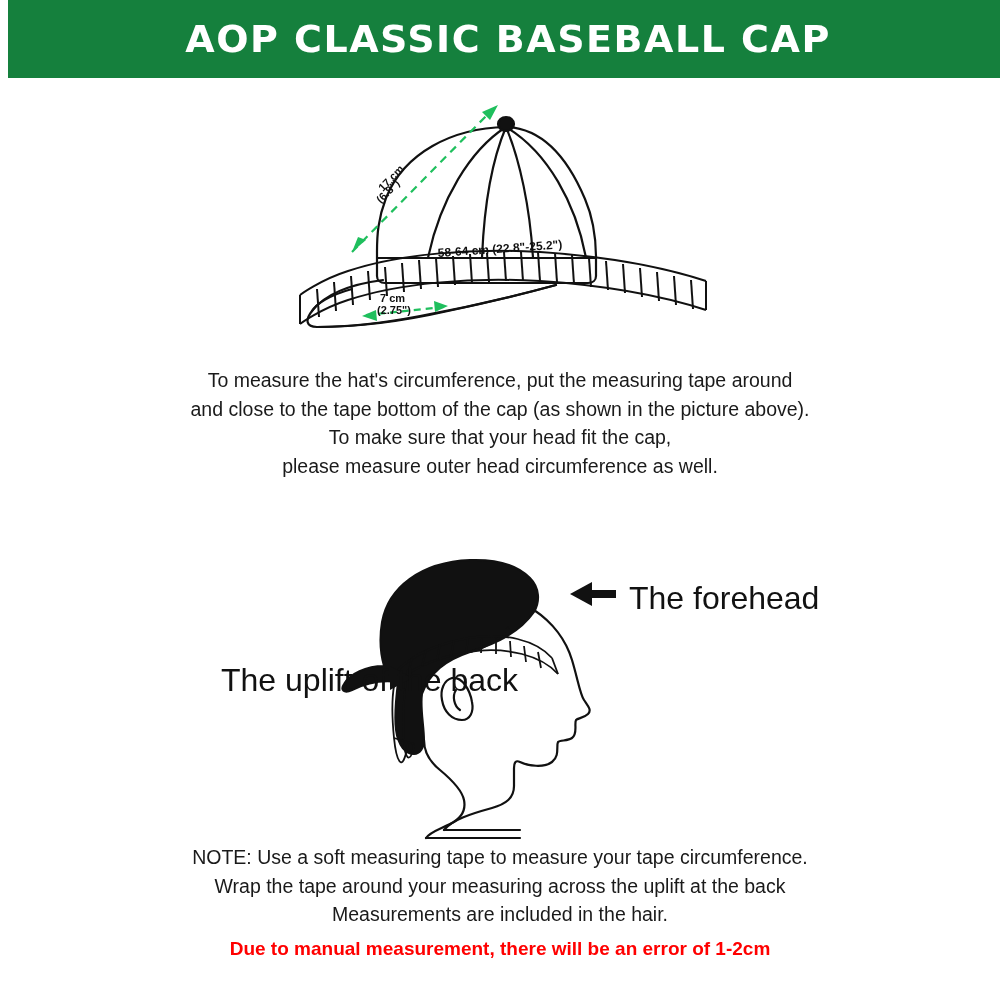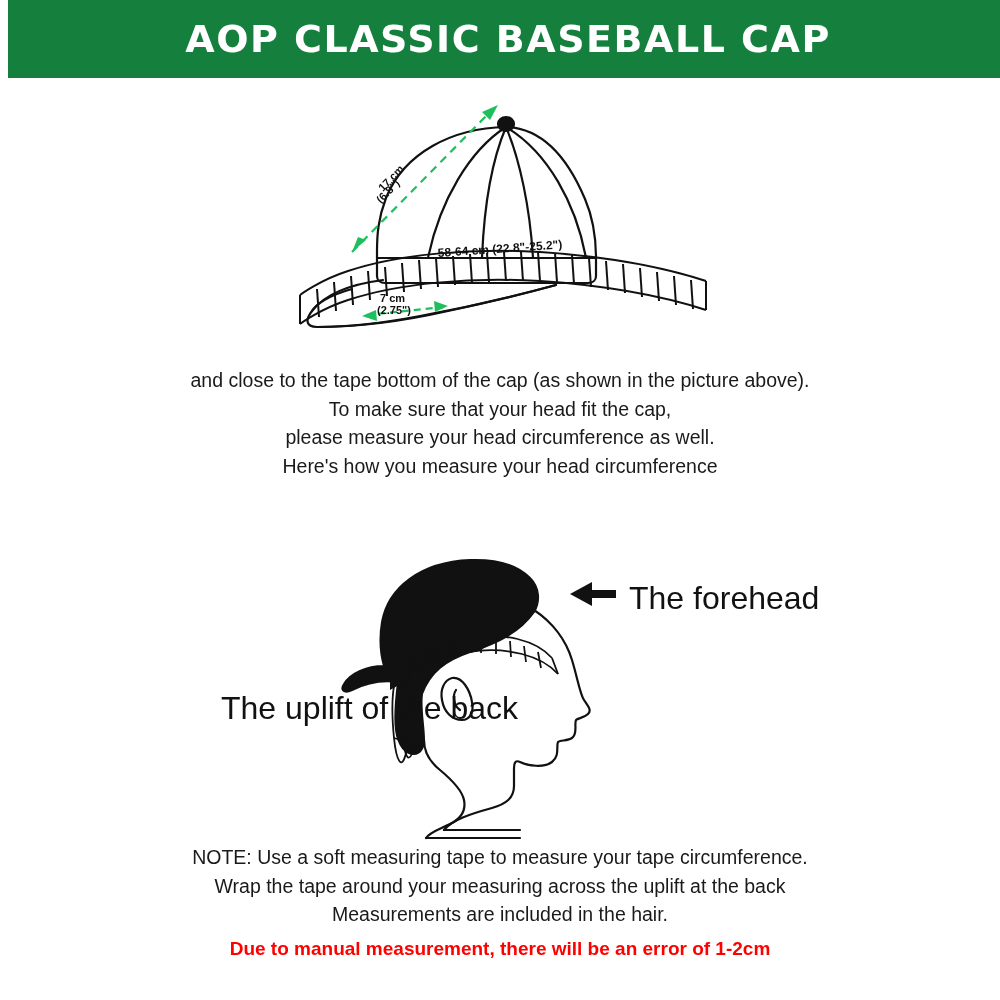--- a/index.html
+++ b/index.html
@@ -93,21 +93,21 @@
     line-height: 30px;
     font-family: "Liberation Sans", sans-serif;
     white-space: nowrap;
   }
   #forehead-label {
     left: 629px;
     top: 583px;
   }
   #uplift-label {
     left: 221px;
-    top: 693px;
+    top: 665px;
     text-align: center;
     width: 140px;
   }
 </style>
 </head>
 <body>
 
 <div class="page">
 
   <div class="header-bar">
@@ -184,24 +184,24 @@
       <g fill="#1fbf5d" stroke="none">
         <path d="M362,236 L376,230 L377,241 Z"></path>
         <path d="M448,226 L434,221 L435,232 Z"></path>
       </g>
       <text x="380" y="222" font-family="Liberation Sans, sans-serif" font-size="11" font-weight="bold" fill="#111111">7 cm</text>
       <text x="377" y="234" font-family="Liberation Sans, sans-serif" font-size="11" font-weight="bold" fill="#111111">(2.75")</text>
     </svg>
   </div>
 
   <div class="text-block" id="measure-instructions">
+    <span class="line">To measure the hat's circumference, put the measuring tape around</span>
     <span class="line">and close to the tape bottom of the cap (as shown in the picture above).</span>
     <span class="line">To make sure that your head fit the cap,</span>
-    <span class="line">please measure your head circumference as well.</span>
-    <span class="line">Here's how you measure your head circumference</span>
+    <span class="line">please measure outer head circumference as well.</span>
   </div>
 
   <div class="head-figure">
     <svg width="1000" height="295" viewBox="0 0 1000 295" xmlns="http://www.w3.org/2000/svg">
 
       <path d="M470,12 C420,14 388,40 382,74 C379,92 380,104 384,118 C366,118 350,126 344,136 C340,142 344,146 352,142 C368,134 384,132 398,134 C396,150 394,166 396,182 C398,198 406,206 414,206 C420,206 424,200 424,192 C424,178 420,160 422,146 C430,124 446,112 470,104 C498,95 520,84 534,64 C540,54 540,40 530,30 C516,16 496,11 470,12 Z" fill="#111111" stroke="#111111" stroke-width="2"></path>
 
       <g fill="none" stroke="#111111" stroke-width="2.2" stroke-linejoin="round" stroke-linecap="round">
         <path d="M534,62 C552,74 566,92 572,112 C578,132 580,146 584,152 C588,158 592,162 588,166 C584,170 578,170 576,172 C574,176 578,186 572,190 C568,193 560,192 558,194 C556,198 560,208 552,214 C544,220 528,218 520,214 C516,212 514,214 514,220 L514,238"></path>
         <path d="M514,238 C514,250 506,256 492,260 C470,266 452,272 444,282"></path>

